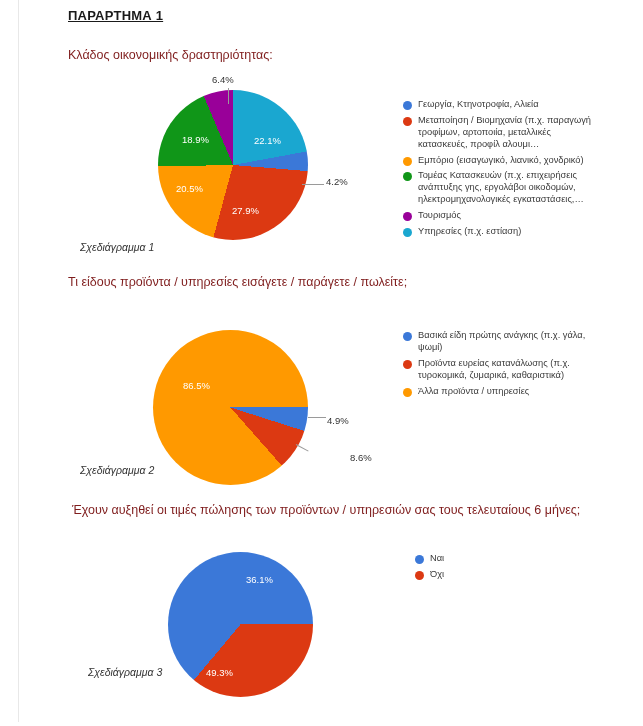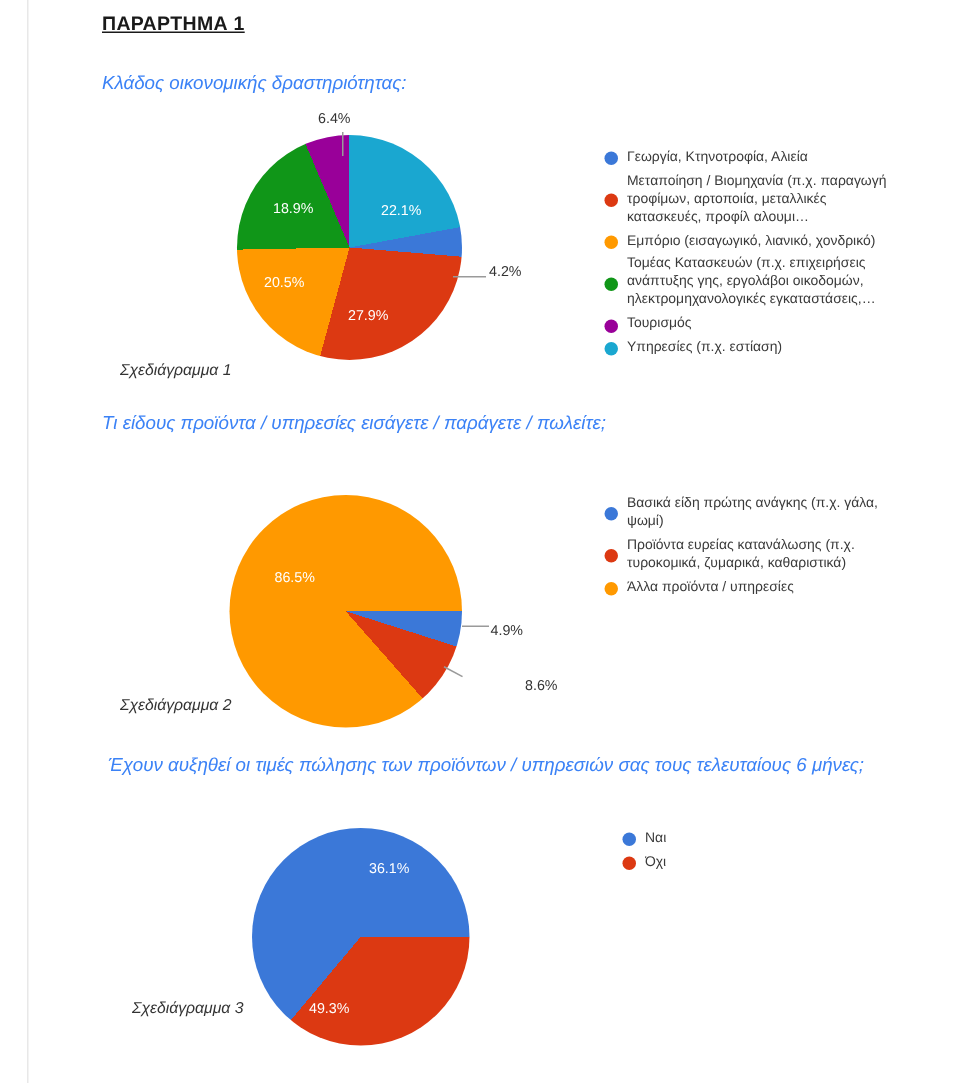--- a/index.html
+++ b/index.html
@@ -36,38 +36,37 @@
     top: 8px;
     font-size: 13px;
     font-weight: bold;
     text-decoration: underline;
     color: #1a1a1a;
     letter-spacing: 0.2px;
   }
   .q-text {
     position: absolute;
     font-size: 12.5px;
-    color: #3b82f6;
-    font-style: italic;
+    color: #7f1d1d;
   }
   .fig-caption {
     position: absolute;
     font-size: 10.5px;
     font-style: italic;
     color: #333;
   }
   .legend {
     position: absolute;
     font-size: 9.3px;
     color: #3a3a3a;
     line-height: 1.28;
   }
   .legend-row {
     display: flex;
-    align-items: center;
+    align-items: flex-start;
     margin-bottom: 4px;
   }
   .legend-dot {
     width: 9px;
     height: 9px;
     border-radius: 50%;
     flex: 0 0 9px;
     margin-top: 2px;
     margin-right: 6px;
   }

